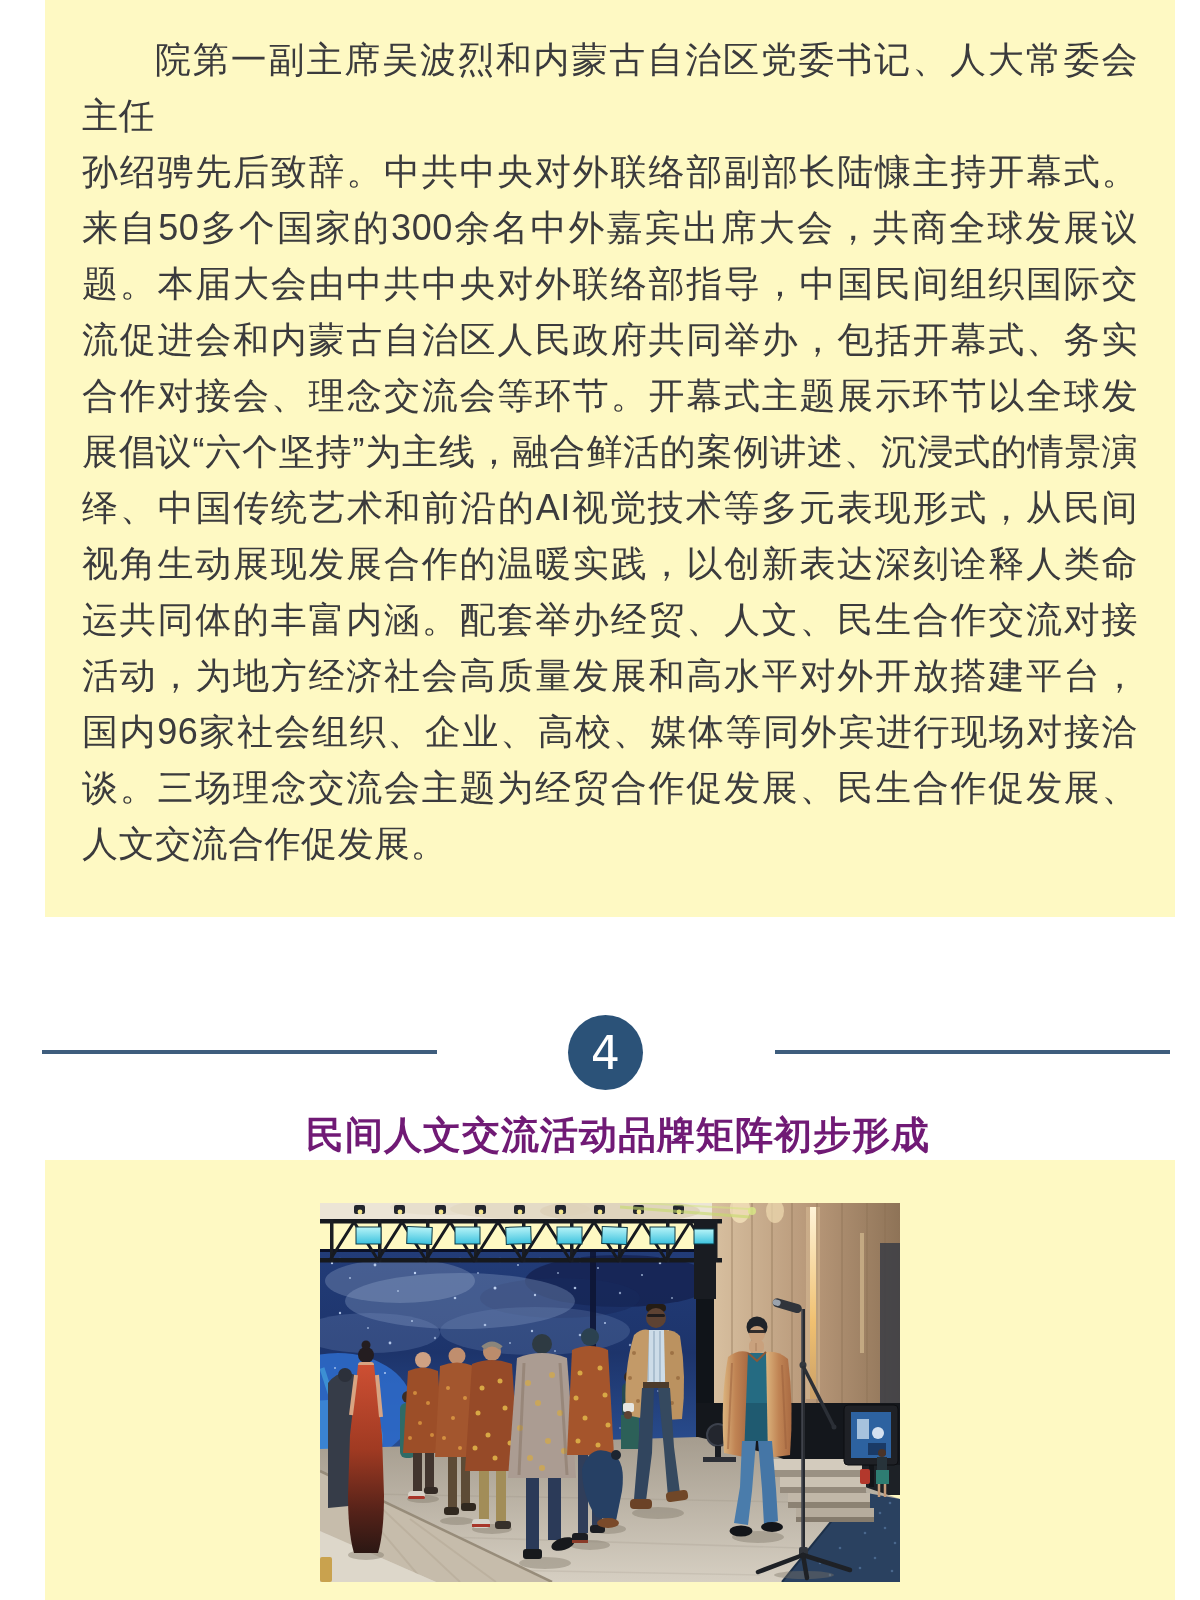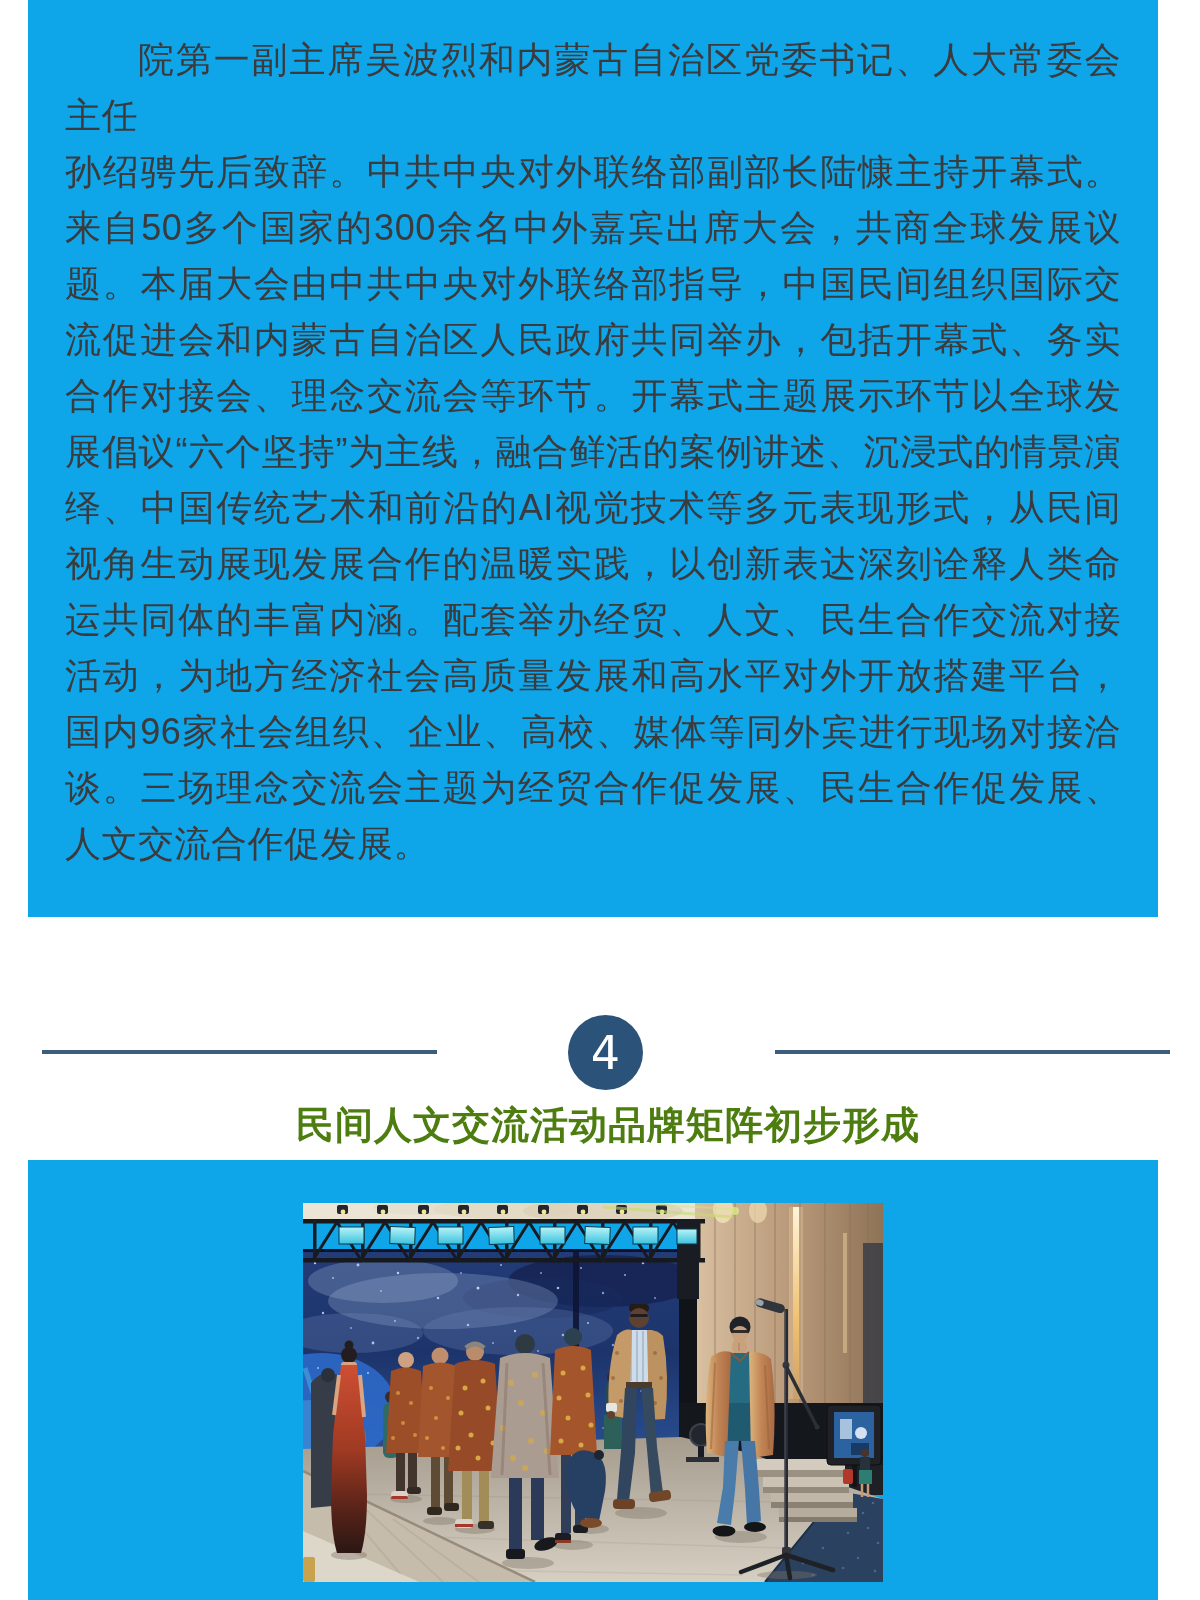--- a/index.html
+++ b/index.html
@@ -1,35 +1,35 @@
 <!DOCTYPE html>
 <html><head>
 <meta charset="utf-8">
 <style>
   html,body{margin:0;padding:0;}
   body{
     width:1200px;height:1600px;position:relative;background:#ffffff;
     font-family:"Liberation Sans","DejaVu Sans",sans-serif;overflow:hidden;
   }
-  .card{position:absolute;left:28px;width:1130px;background:#0ea5e9;}
+  .card{position:absolute;left:45px;width:1130px;background:#fef9c3;}
   .card1{top:0;height:917px;}
   .card2{top:1160px;height:440px;}
   .article-text{padding:32px 37px 0 37px;font-size:36px;line-height:56px;
     letter-spacing:0.5px;color:#3b3b3d;}
   .article-text p{margin:0;text-align:justify;}
   .article-text p.indent{text-indent:73px;}
   .divider{position:absolute;left:0;top:1015px;width:1200px;height:75px;}
   .dline{position:absolute;top:35px;height:4px;background:#3e5d7d;}
   .dline.left{left:42px;width:395px;}
   .dline.right{left:775px;width:395px;}
   .dcircle{position:absolute;left:568px;top:0;width:75px;height:75px;border-radius:50%;
     background:#2b5278;color:#ffffff;display:flex;align-items:center;justify-content:center;
     font-size:46px;font-family:"DejaVu Sans",sans-serif;}
-  .section-heading{position:absolute;left:43px;top:1100px;width:1130px;margin:0;
-    text-align:center;font-size:38px;font-weight:bold;color:#4d7c0f;letter-spacing:1px;}
+  .section-heading{position:absolute;left:43px;top:1100px;width:1130px;margin:10px;
+    text-align:center;font-size:38px;font-weight:bold;color:#701a75;letter-spacing:1px;}
   .photo{position:absolute;left:275px;top:43px;width:580px;height:379px;display:block;}
 </style>
 </head>
 <body>
 
 <div class="card card1">
   <div class="article-text">
     <p class="indent">院第一副主席吴波烈和内蒙古自治区党委书记、人大常委会主任</p>
     <p>孙绍骋先后致辞。中共中央对外联络部副部长陆慷主持开幕式。来自50多个国家的300余名中外嘉宾出席大会，共商全球发展议题。本届大会由中共中央对外联络部指导，中国民间组织国际交流促进会和内蒙古自治区人民政府共同举办，包括开幕式、务实合作对接会、理念交流会等环节。开幕式主题展示环节以全球发展倡议“六个坚持”为主线，融合鲜活的案例讲述、沉浸式的情景演绎、中国传统艺术和前沿的AI视觉技术等多元表现形式，从民间视角生动展现发展合作的温暖实践，以创新表达深刻诠释人类命运共同体的丰富内涵。配套举办经贸、人文、民生合作交流对接活动，为地方经济社会高质量发展和高水平对外开放搭建平台，国内96家社会组织、企业、高校、媒体等同外宾进行现场对接洽谈。三场理念交流会主题为经贸合作促发展、民生合作促发展、人文交流合作促发展。</p>
   </div>

